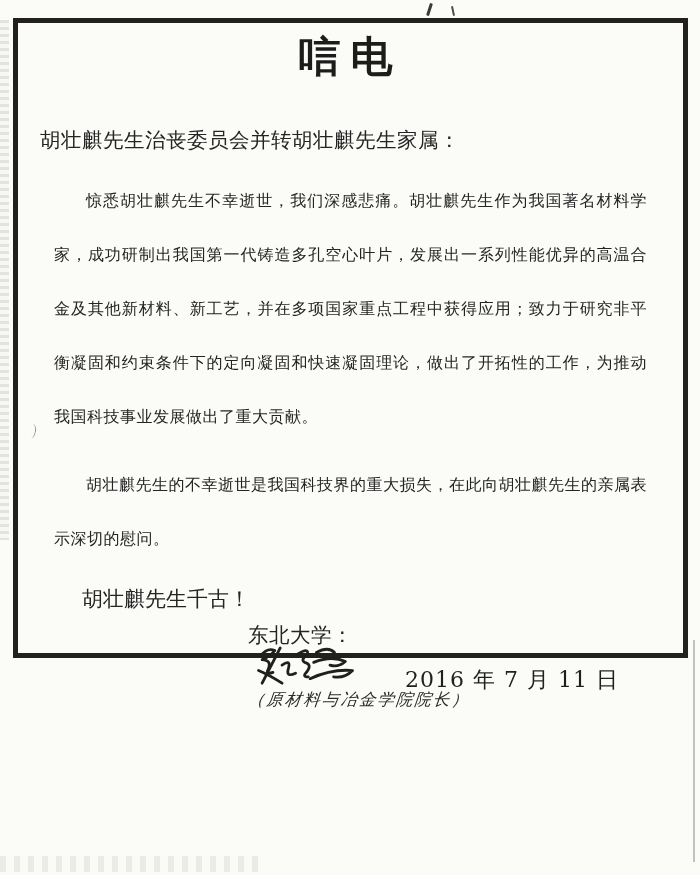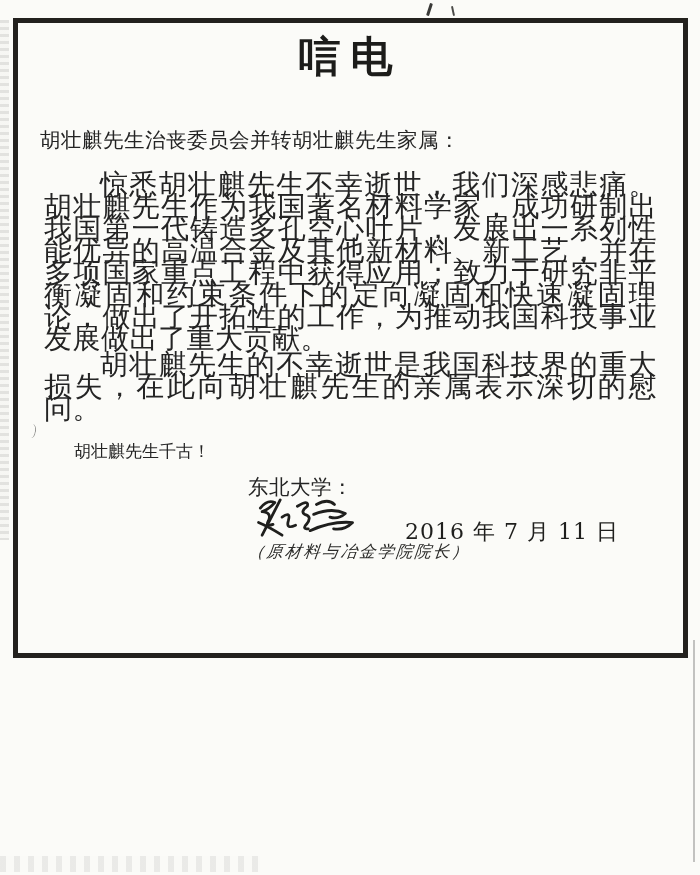--- a/index.html
+++ b/index.html
@@ -55,30 +55,30 @@
     letter-spacing:10px;
     color:#1c1c1a;
   }
   .salutation{
     margin-top:36px;
     font-size:20.5px;line-height:39px;
     letter-spacing:.5px;
     white-space:nowrap;
   }
   .para{
-    margin:4px;
-    font-size:28px;line-height:22px;
+    margin:14px;
+    font-size:16px;line-height:54px;
     letter-spacing:.5px;
     text-align:justify;
     text-indent:2em;
   }
   .para.first{margin-top:14px;}
   .closing{
     margin-top:12px;
-    font-size:17px;line-height:39px;
+    font-size:21px;line-height:39px;
     text-indent:2em;
   }
   .sign-row{
     margin-top:2px;
     height:44px;
     display:flex;align-items:flex-start;
     padding-left:208px;
     font-size:20.5px;
     flex-direction:column;
   }

